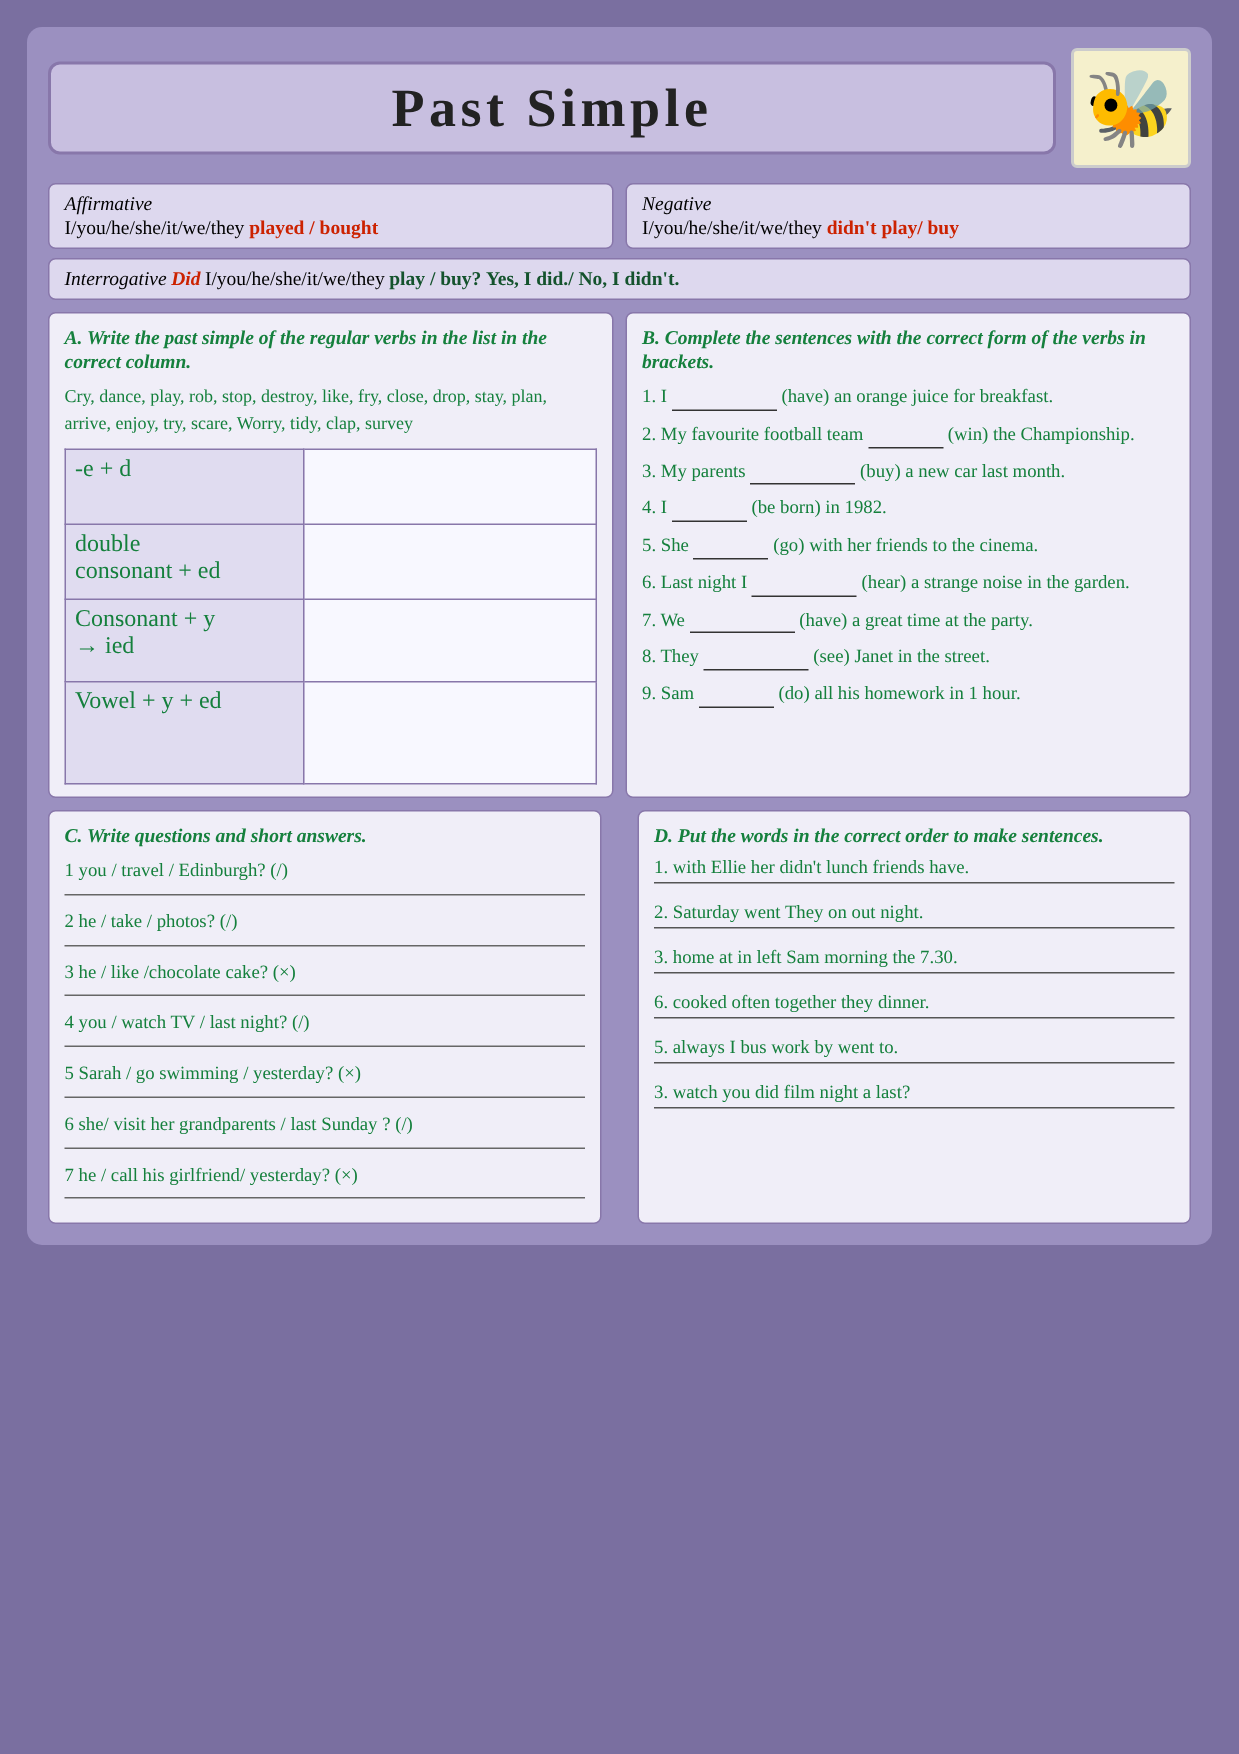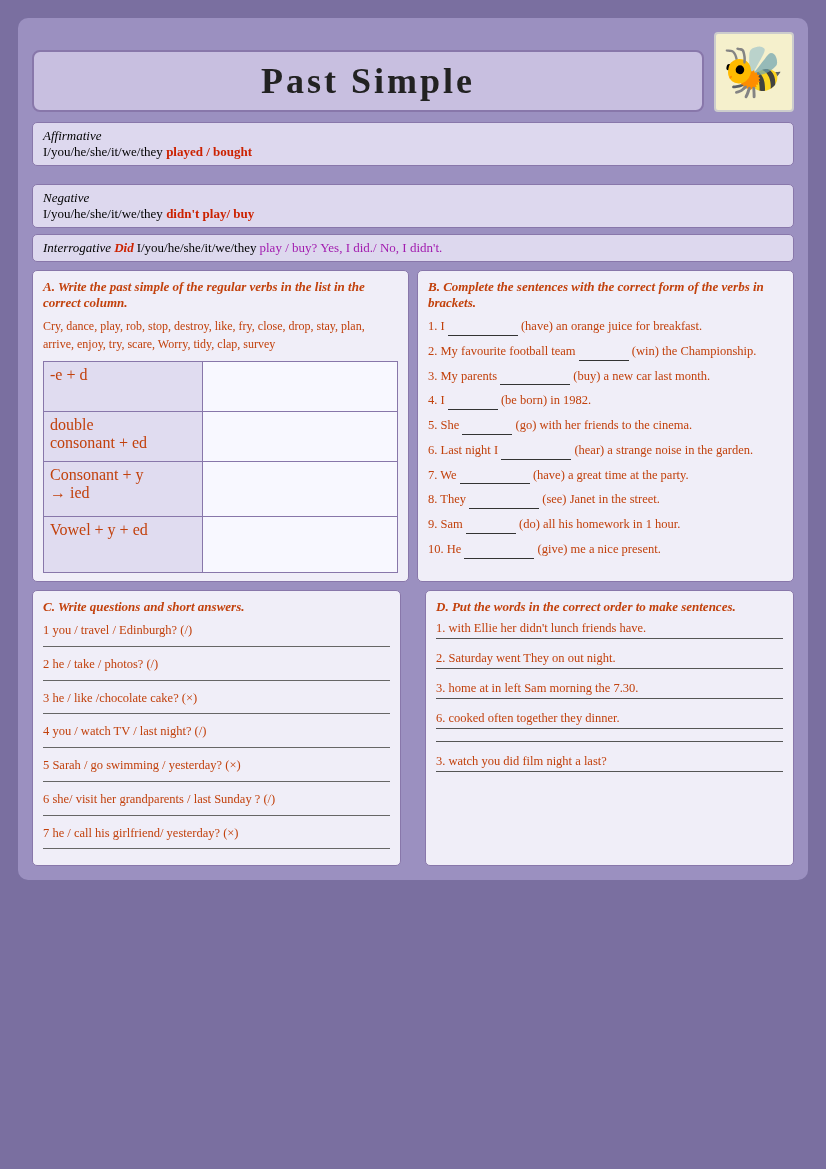--- a/index.html
+++ b/index.html
@@ -14,21 +14,21 @@
       padding: 18px;
     }
     .page {
       background: #9b90c0;
       border-radius: 10px;
       width: 790px;
       padding: 14px;
     }
     .title-area {
       display: flex;
-      align-items: flex-end;
+      align-items: center;
       justify-content: space-between;
       margin-bottom: 10px;
     }
     .title-box {
       background: #c8bfe0;
       border: 2px solid #8877aa;
       border-radius: 8px;
       flex: 1;
       text-align: center;
       padding: 8px 16px;
@@ -46,23 +46,22 @@
       background: #f5f0cc;
       border: 2px solid #ccc;
       border-radius: 4px;
       display: flex;
       align-items: center;
       justify-content: center;
       font-size: 50px;
     }
     .grammar-row {
       display: flex;
-      gap: 18px;
-      margin-bottom: 6px;
-      flex-direction: column;
+      gap: 8px;
+      margin-bottom: 6px;
     }
     .grammar-cell {
       background: #ddd8ee;
       border: 1.5px solid #8877aa;
       border-radius: 5px;
       padding: 5px 10px;
       flex: 1;
       font-size: 13px;
     }
     .italic { font-style: italic; }
@@ -71,21 +70,21 @@
       display: grid;
       grid-template-columns: 1fr 1fr;
       gap: 8px;
     }
     .section-box {
       background: #f0eef8;
       border: 1.5px solid #8877aa;
       border-radius: 5px;
       padding: 8px 10px;
       font-size: 12.5px;
-      color: #c2410c;
+      color: #15803d;
     }
     .section-title {
       font-weight: bold;
       font-style: italic;
       margin-bottom: 6px;
       font-size: 13px;
     }
     .table-grid {
       width: 100%;
       border-collapse: collapse;
@@ -145,21 +144,21 @@
       margin-bottom: 6px;
     }
     .interrogative-row {
       display: flex;
       align-items: center;
       gap: 3px;
       font-size: 13px;
       margin-bottom: 0;
     }
     .did-red { color: #cc2200; font-weight: bold; font-style: italic; }
-    .answer-red { color: #a21caf; font-weight: normal; }
+    .answer-red { color: #14532d; font-weight: bold; }
   </style>
 </head>
 <body>
 
 <div class="page">
 
   <div class="title-area">
     <div class="title-box">
       <h1>Past Simple</h1>
     </div>
@@ -204,40 +203,39 @@
         </tr>
         <tr>
           <td class="label-cell" style="height:50px;">double<br>consonant + ed</td>
           <td class="fill-cell"></td>
         </tr>
         <tr>
           <td class="label-cell" style="height:55px;">Consonant + y<br><span class="arrow">→</span> ied</td>
           <td class="fill-cell"></td>
         </tr>
         <tr>
-          <td class="label-cell" style="height:56px;">Vowel + y + ed</td>
+          <td class="label-cell" style="height:68px;">Vowel + y + ed</td>
           <td class="fill-cell"></td>
         </tr>
       </tbody>
         </table>
     </div>
 
     <div class="section-box">
       <div class="section-title">B. Complete the sentences with the correct form of the verbs in brackets.</div>
       <div>
         <div class="q-item">1. I <span class="blank"></span> (have) an orange juice for breakfast.</div>
         <div class="q-item">2. My favourite football team <span class="blank-sm"></span> (win) the Championship.</div>
         <div class="q-item">3. My parents <span class="blank"></span> (buy) a new car last month.</div>
         <div class="q-item">4. I <span class="blank-sm"></span> (be born) in 1982.</div>
         <div class="q-item">5. She <span class="blank-sm"></span> (go) with her friends to the cinema.</div>
         <div class="q-item">6. Last night I <span class="blank"></span> (hear) a strange noise in the garden.</div>
         <div class="q-item">7. We <span class="blank"></span> (have) a great time at the party.</div>
         <div class="q-item">8. They <span class="blank"></span> (see) Janet in the street.</div>
         <div class="q-item">9. Sam <span class="blank-sm"></span> (do) all his homework in 1 hour.</div>
-        <div class="q-item">10. He <span class="blank"></span> (give) me a nice present.</div>
       </div>
     </div>
 
   </div>
 
   <div class="bottom-grid">
 
     <div class="section-box">
       <div class="section-title">C. Write questions and short answers.</div>
       <div class="q-item">1 you / travel / Edinburgh? (/)</div>
@@ -269,20 +267,21 @@
       </div>
       <div class="d-sent">
         <div class="d-sent-text">3. home at in left Sam morning the 7.30.</div>
         <div class="d-sent-line"></div>
       </div>
       <div class="d-sent">
         <div class="d-sent-text">6. cooked often together they dinner.</div>
         <div class="d-sent-line"></div>
       </div>
       <div class="d-sent">
+        <div class="d-sent-text">5. always I bus work by went to.</div>
         <div class="d-sent-line"></div>
       </div>
       <div class="d-sent">
         <div class="d-sent-text">3. watch you did film night a last?</div>
         <div class="d-sent-line"></div>
       </div>
     </div>
 
   </div>
 

